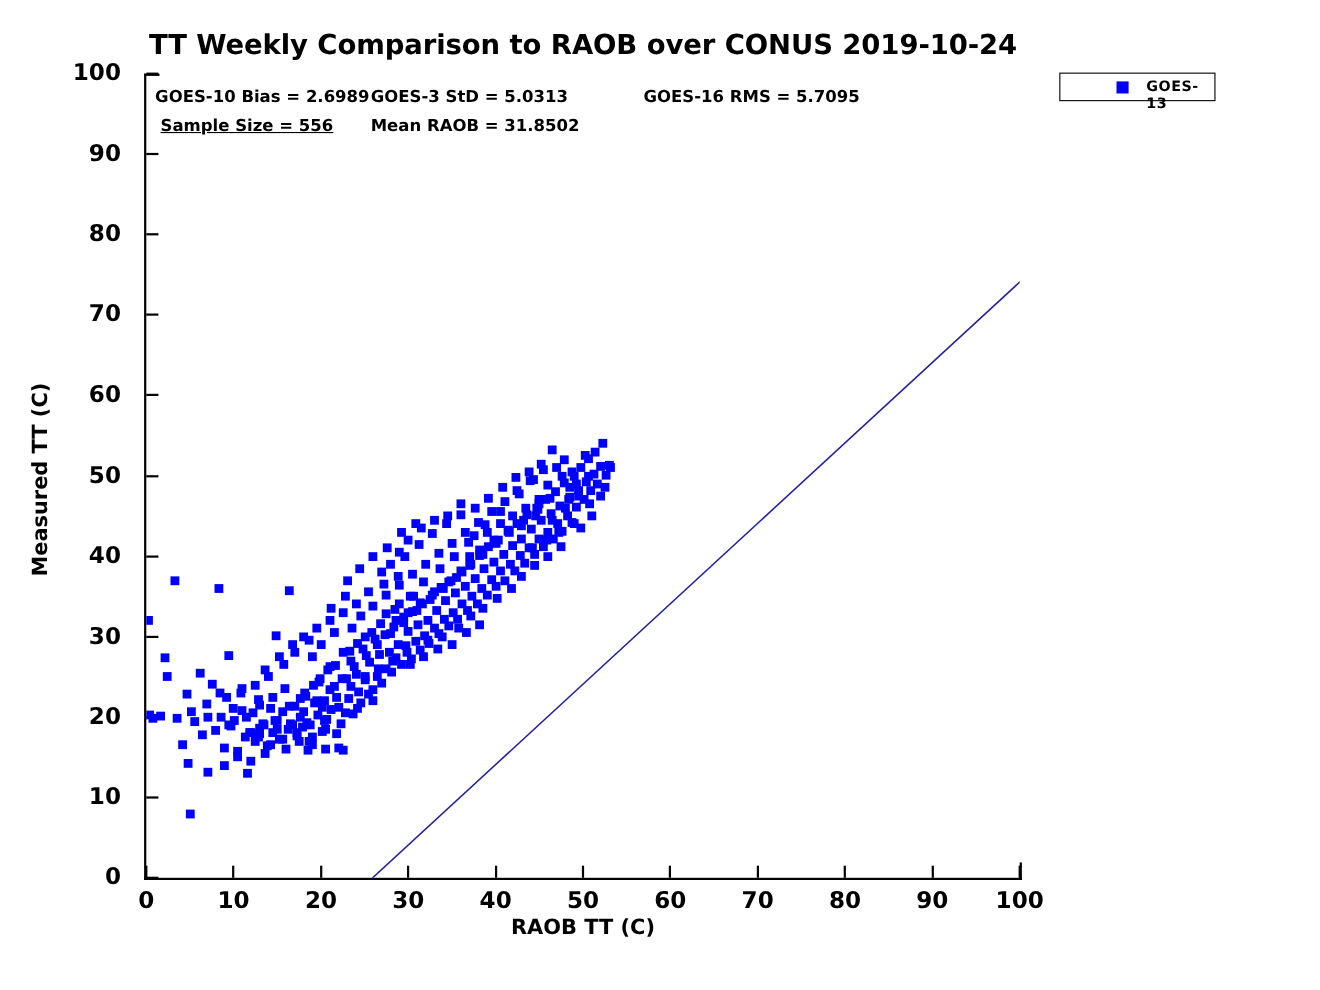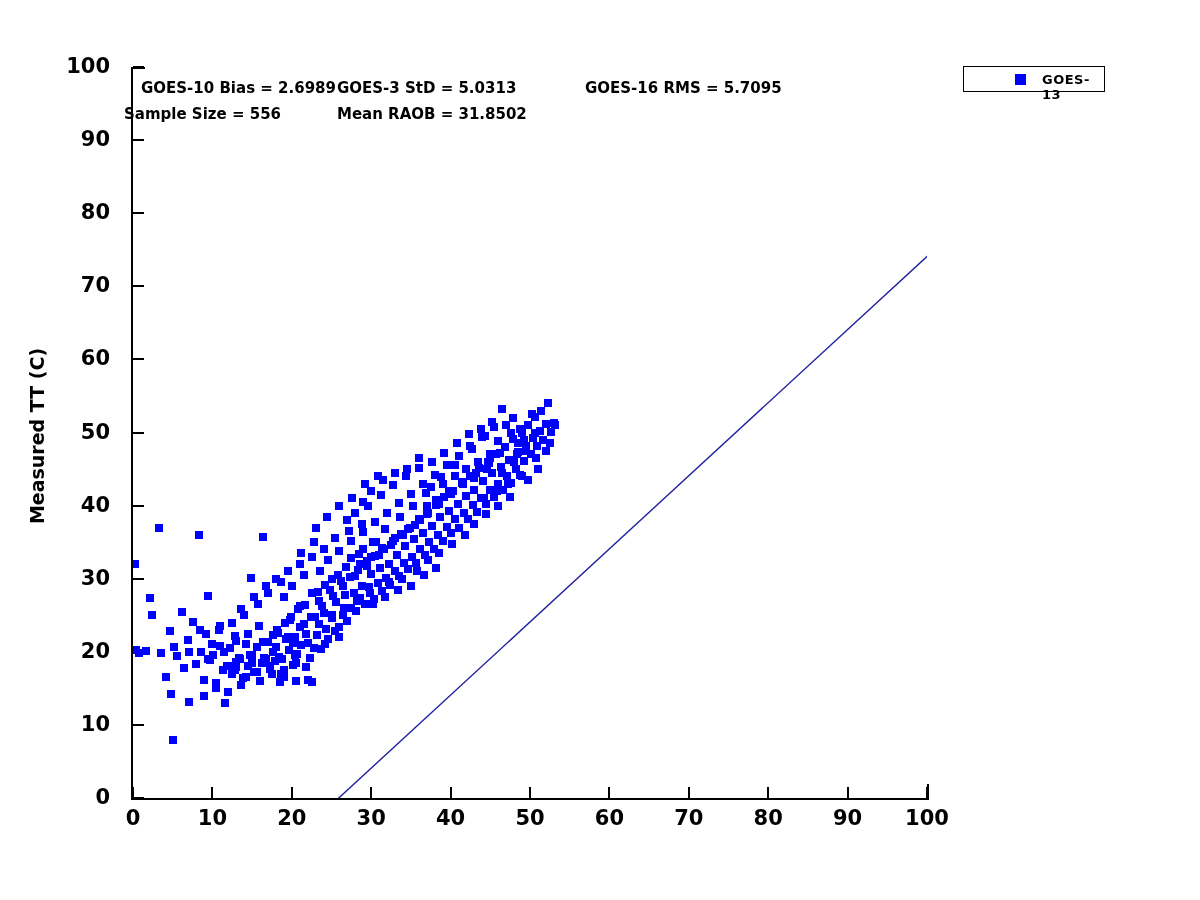--- a/index.html
+++ b/index.html
@@ -201,20 +201,21 @@
     font-weight: bold;
     color: #000000;
     letter-spacing: 0.5px;
   }
 </style>
 </head>
 <body>
 
 <div id="figure">
 
+  <div class="chart-title">TT Weekly Comparison to RAOB over CONUS 2019-10-24</div>
 
   <div class="spine-left"></div>
   <div class="spine-bottom"></div>
   <div class="spine-top-stub"></div>
   <div class="spine-right-stub"></div>
 
   <div id="ticks-x">
       <div class="tick-x" style="left: 132px;"></div>
       <div class="ticklabel-x" style="left: 133px;">0</div>
       <div class="tick-x" style="left: 211.4px;"></div>
@@ -256,20 +257,21 @@
       <div class="tick-y" style="top: 285.3px;"></div>
       <div class="ticklabel-y" style="top: 286.3px;">70</div>
       <div class="tick-y" style="top: 212.2px;"></div>
       <div class="ticklabel-y" style="top: 213.2px;">80</div>
       <div class="tick-y" style="top: 139.1px;"></div>
       <div class="ticklabel-y" style="top: 140.1px;">90</div>
       <div class="tick-y" style="top: 66px;"></div>
       <div class="ticklabel-y" style="top: 67px;">100</div>
     </div>
 
+  <div class="axis-label-x">RAOB TT (C)</div>
   <div class="axis-label-y">Measured TT (C)</div>
 
   <div id="plot-area">
     <svg id="refline" viewBox="0 0 794 731" preserveAspectRatio="none">
       <line id="refline-seg" x1="0" y1="731" x2="794" y2="0" stroke="#2020a0" stroke-width="1.4"></line>
     </svg>
     <div id="markers">
         <div class="marker" style="left: 2.382px; top: 497.08px; background: rgb(0, 0, 255);"></div>
         <div class="marker" style="left: 3.176px; top: 583.338px; background: rgb(0, 0, 255);"></div>
         <div class="marker" style="left: 6.352px; top: 585.531px; background: rgb(0, 0, 255);"></div>
@@ -660,21 +662,21 @@
         <div class="marker" style="left: 384.296px; top: 387.43px; background: rgb(0, 0, 255);"></div>
         <div class="marker" style="left: 390.648px; top: 372.81px; background: rgb(0, 0, 255);"></div>
         <div class="marker" style="left: 401.764px; top: 365.5px; background: rgb(0, 0, 255);"></div>
       </div>
   </div>
 
   <div id="stats-layer">
       <div class="stat" style="left: 141px; top: 79px;">GOES-10 Bias = 2.6989</div>
       <div class="stat" style="left: 337px; top: 79px;">GOES-3 StD = 5.0313</div>
       <div class="stat" style="left: 585px; top: 79px;">GOES-16 RMS = 5.7095</div>
-      <div class="stat" style="left: 124px; top: 105px;">Sample Size = 556</div>
+      <div class="stat" style="left: 146px; top: 105px; text-decoration: underline;">Sample Size = 556</div>
       <div class="stat" style="left: 337px; top: 105px;">Mean RAOB = 31.8502</div>
     </div>
 
   <div id="legend">
     <div class="legend-swatch" style="background: rgb(0, 0, 255);"></div>
     <div class="legend-label">GOES-13</div>
   </div>
 
 </div>
 

